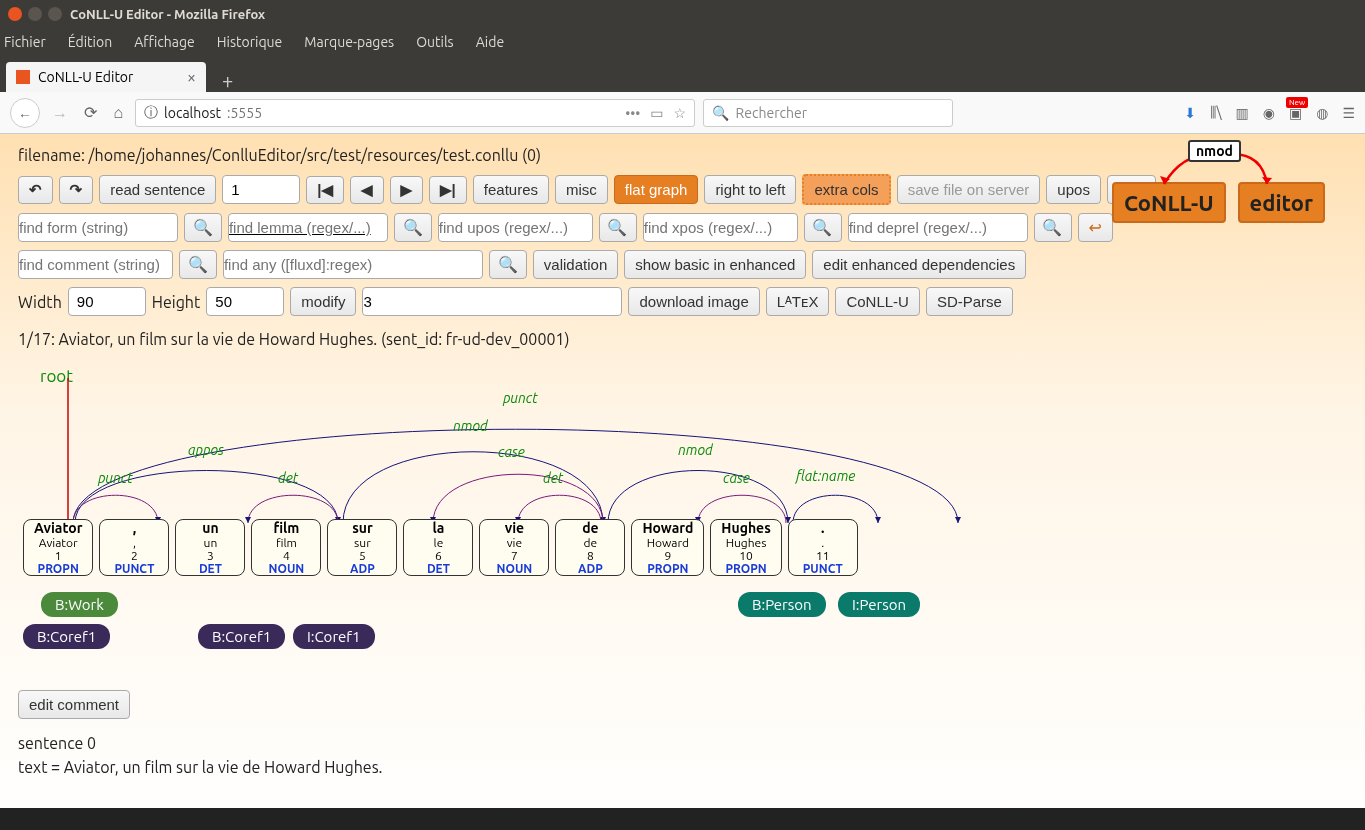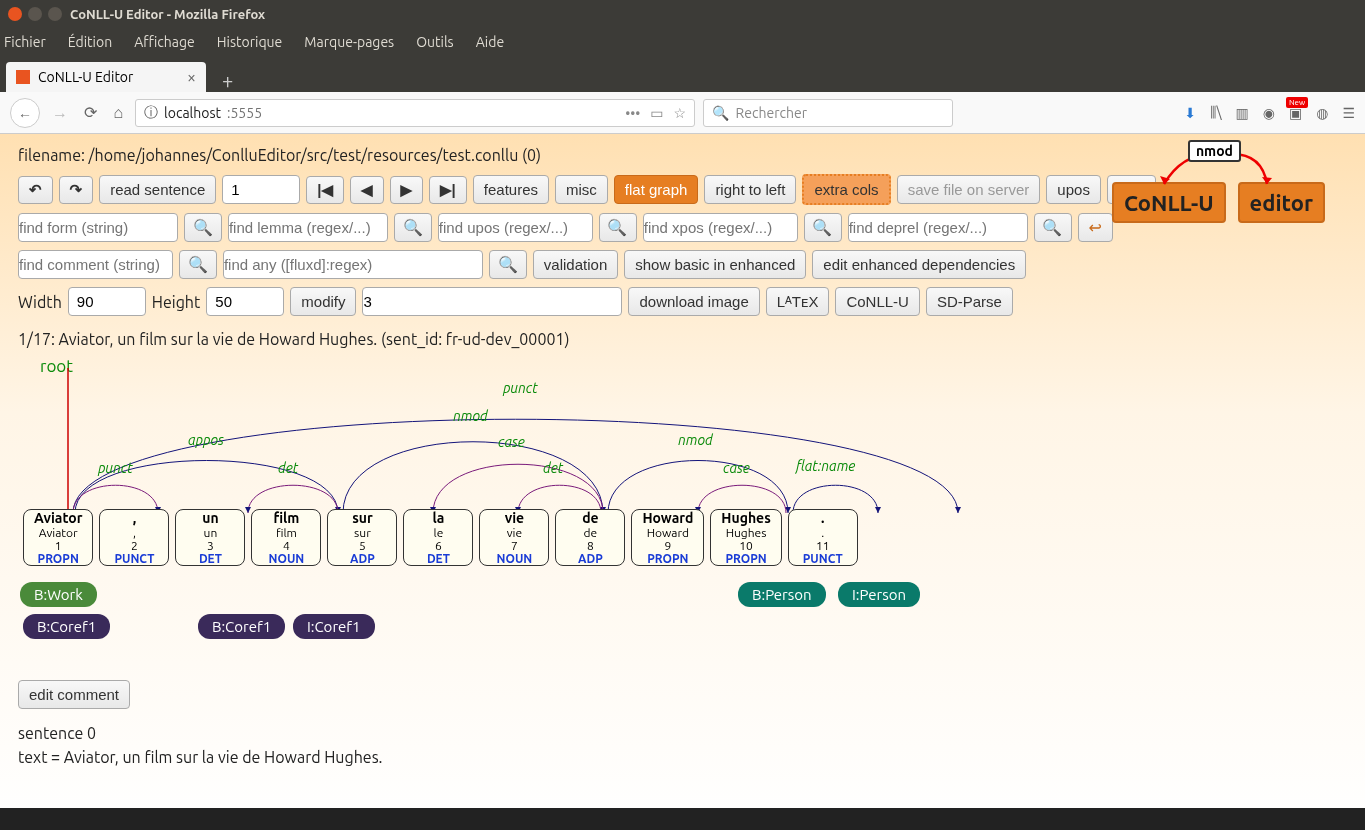--- a/index.html
+++ b/index.html
@@ -54,21 +54,21 @@
 
 .sentinfo { font-size: 16px; color: #222; margin: 14px 0 6px; }
 
 
 .logo { position: absolute; top: 10px; right: 40px; }
 .logo-boxes { display: flex; gap: 12px; align-items: flex-end; }
 .logo-box { background: #e67e22; border: 2px solid #c86a1a; border-radius: 4px; padding: 6px 10px; font-size: 22px; font-weight: bold; color: #222; }
 .logo-nmod { position: absolute; top: -4px; left: 76px; border: 2px solid #333; border-radius: 3px; background: #fff; padding: 1px 6px; font-size: 14px; font-weight: bold; }
 
 
-.graph { position: relative; height: 210px; margin-top: 8px; }
+.graph { position: relative; height: 210px; margin-top: 18px; }
 .root-label { position: absolute; left: 22px; top: 0; color: #0a8a0a; font-size: 17px; }
 .arc-label { position: absolute; color: #0a8a0a; font-size: 14px; font-style: italic; }
 .tokens { position: absolute; bottom: 0; left: 5px; display: flex; gap: 6px; }
 .token { border: 1px solid #333; border-radius: 8px; background: #fffdf0; padding: 0 10px; text-align: center; min-width: 70px; }
 .token .form { font-weight: bold; font-size: 14px; }
 .token .lemma { font-size: 12px; }
 .token .id { font-size: 12px; }
 .token .upos { font-size: 12px; color: #1a3cd6; font-weight: bold; }
 .tag { border-radius: 12px; padding: 4px 14px; color: #fff; font-size: 15px; }
 .tag.green { background: #4a8a3a; }
@@ -177,21 +177,21 @@
     <button class="btn">right to left</button>
     <button class="btn active2">extra cols</button>
     <button class="btn" style="color:#999">save file on server</button>
     <button class="btn">upos</button>
     <button class="btn">less</button>
   </div>
 
   <div class="btnrow">
     <input class="inputmd" style="width: 160px;" placeholder="find form (string)">
     <button class="searchico">🔍</button>
-    <input class="inputmd" style="width: 160px;" placeholder="find lemma (regex/...)">
+    <input class="inputmd" style="width: 160px; text-decoration: underline;" placeholder="find lemma (regex/...)">
     <button class="searchico">🔍</button>
     <input class="inputmd" style="width: 155px;" placeholder="find upos (regex/...)">
     <button class="searchico">🔍</button>
     <input class="inputmd" style="width: 155px;" placeholder="find xpos (regex/...)">
     <button class="searchico">🔍</button>
     <input class="inputmd" style="width: 180px;" placeholder="find deprel (regex/...)">
     <button class="searchico">🔍</button>
     <button class="undoico">↩</button>
   </div>
 
@@ -327,21 +327,21 @@
       <div class="token">
           <div class="form">.</div>
           <div class="lemma">.</div>
           <div class="id">11</div>
           <div class="upos">PUNCT</div>
         </div>
     </div>
   </div>
 
   <div style="position:relative;height:30px;margin-top:16px">
-    <div class="tag green" style="position:absolute;left:2px">B:Work</div>
+    <div class="tag green" style="position:absolute;left:23px">B:Work</div>
     <div class="tag teal" style="position:absolute;left:720px">B:Person</div>
     <div class="tag teal" style="position:absolute;left:820px">I:Person</div>
   </div>
 
   <div style="position:relative;height:30px;margin-top:2px">
     <div class="tag purple" style="position:absolute;left:5px">B:Coref1</div>
     <div class="tag purple" style="position:absolute;left:180px">B:Coref1</div>
     <div class="tag purple" style="position:absolute;left:275px">I:Coref1</div>
   </div>
 

